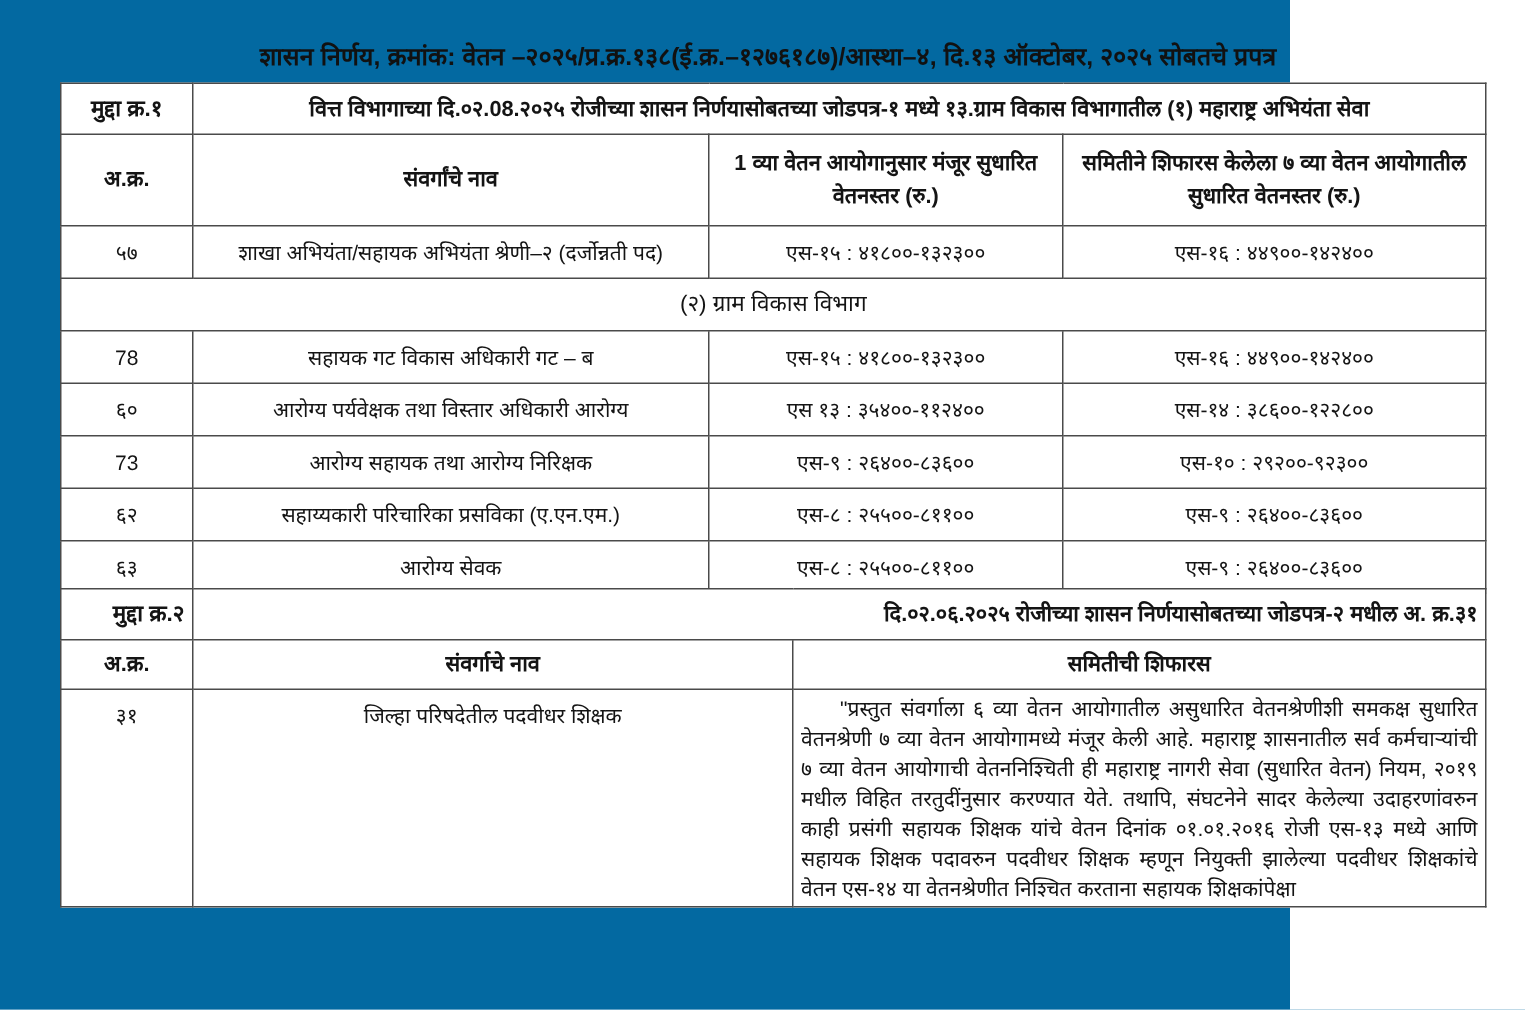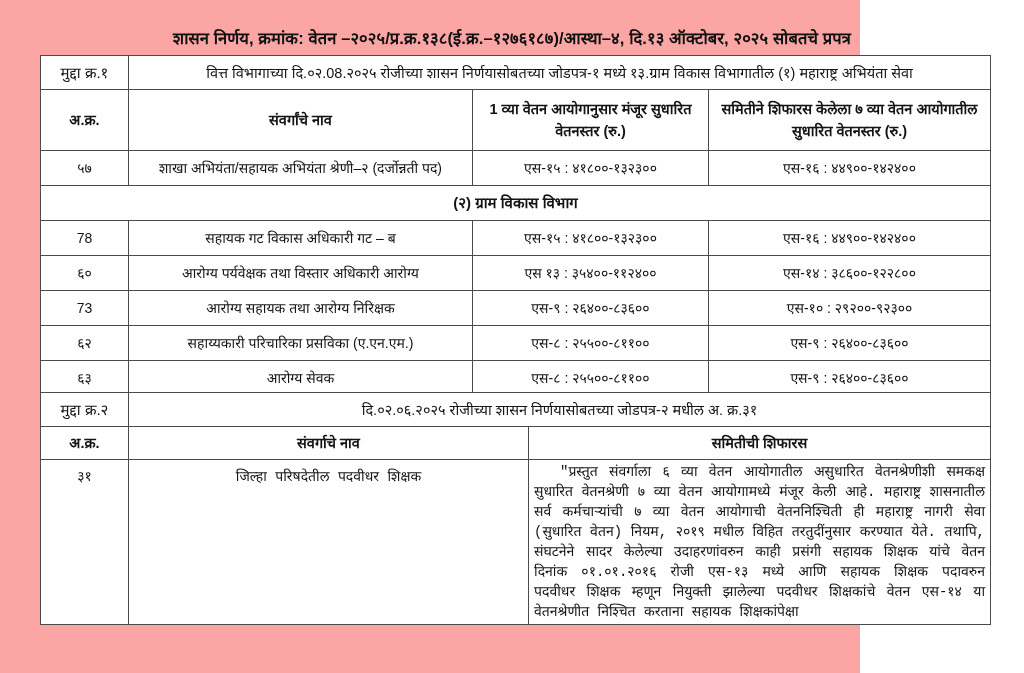--- a/index.html
+++ b/index.html
@@ -14,21 +14,21 @@
     overflow: hidden;
     font-family: "Liberation Sans", "DejaVu Sans", sans-serif;
     color: #1a1a1a;
     -webkit-font-smoothing: antialiased;
   }
 
   .page {
     position: relative;
     width: 860px;
     height: 673px;
-    background: #fca5a5;
+    background: #0369a1;
     box-sizing: border-box;
     padding: 0;
   }
 
   
   .doc-title {
     position: absolute;
     left: 0;
     top: 27px;
     width: 1024px;
@@ -67,56 +67,56 @@
     width: 950px;
   }
   #table-one .col-sr     { width: 88px; }
   #table-one .col-name   { width: 344px; }
   #table-one .col-pay1   { width: 236px; }
   #table-one .col-pay2   { width: 282px; }
 
   .row-mudda td {
     height: 29px;
     font-size: 14.5px;
-    font-weight: 400;
+    font-weight: 700;
     margin-left: 16px;
   }
   .row-mudda .mudda-label { font-size: 15px; }
 
   .row-colhead td {
     height: 56px;
     font-weight: 700;
     font-size: 14.5px;
     line-height: 22px;
     vertical-align: middle;
   }
 
   .row-data td {
     height: 30px;
     font-size: 14px;
   }
 
   .row-section td {
     height: 30px;
-    font-weight: 700;
+    font-weight: 400;
     font-size: 15px;
     text-align: center;
   }
 
   
   #table-two {
     left: 40px;
     top: 392px;
     width: 950px;
   }
   #table-two .col-sr   { width: 88px; }
   #table-two .col-name { width: 400px; }
   #table-two .col-rec  { width: 462px; }
 
-  #table-two .row-mudda td { height: 29px; }
+  #table-two .row-mudda td { height: 29px; text-align: right; }
   #table-two .row-colhead td {
     height: 28px;
     font-weight: 700;
     font-size: 14.5px;
   }
 
   .cell-sr-top, .cell-name-top {
     vertical-align: top !important;
     padding-top: 7px !important;
   }
@@ -124,21 +124,21 @@
   .para {
     text-align: justify;
     text-align-last: left;
     font-size: 14px;
     line-height: 27.5px;
     padding: 6px 10px 8px 10px;
     color: #141414;
     text-indent: 26px;
   }
 
-  .row-para td { vertical-align: top; font-family: Liberation Mono, monospace; }
+  .row-para td { vertical-align: top; }
 </style>
 </head>
 <body>
 
 <div class="page">
 
   <div class="doc-title">शासन निर्णय, क्रमांक: वेतन –२०२५/प्र.क्र.१३८(ई.क्र.–१२७६१८७)/आस्था–४, दि.१३ ऑक्टोबर, २०२५ सोबतचे प्रपत्र</div>
 
   <table class="tbl" id="table-one">
     <colgroup>

